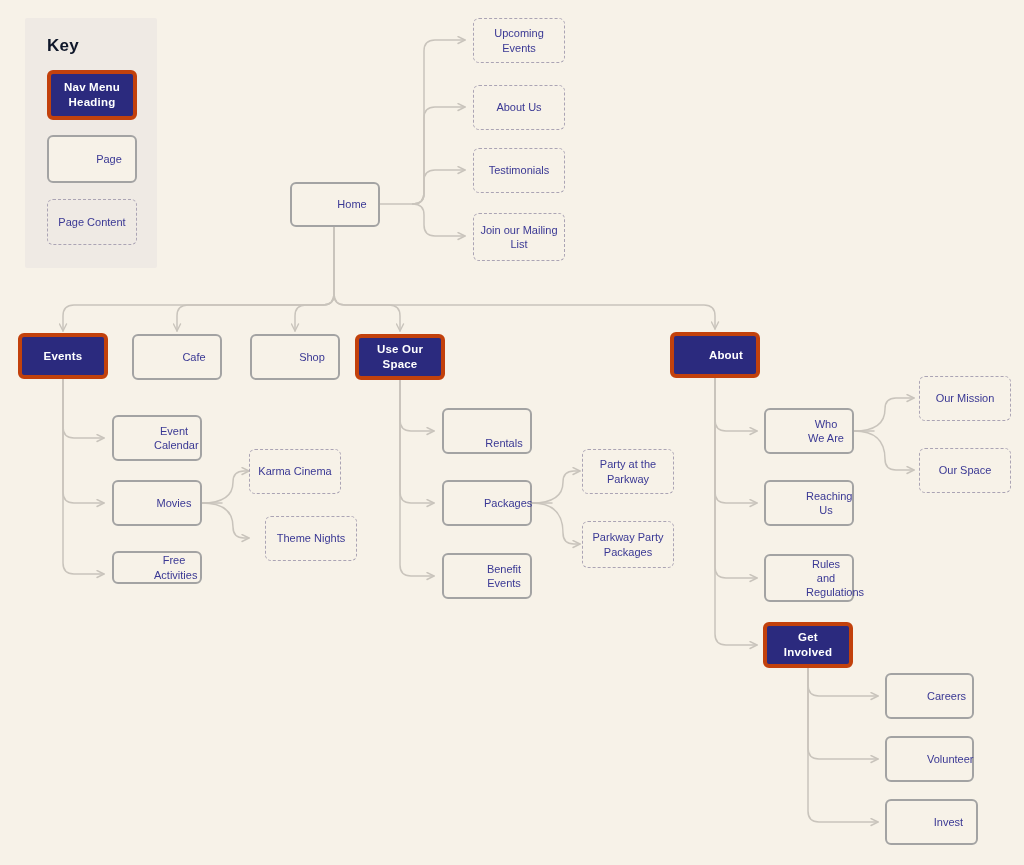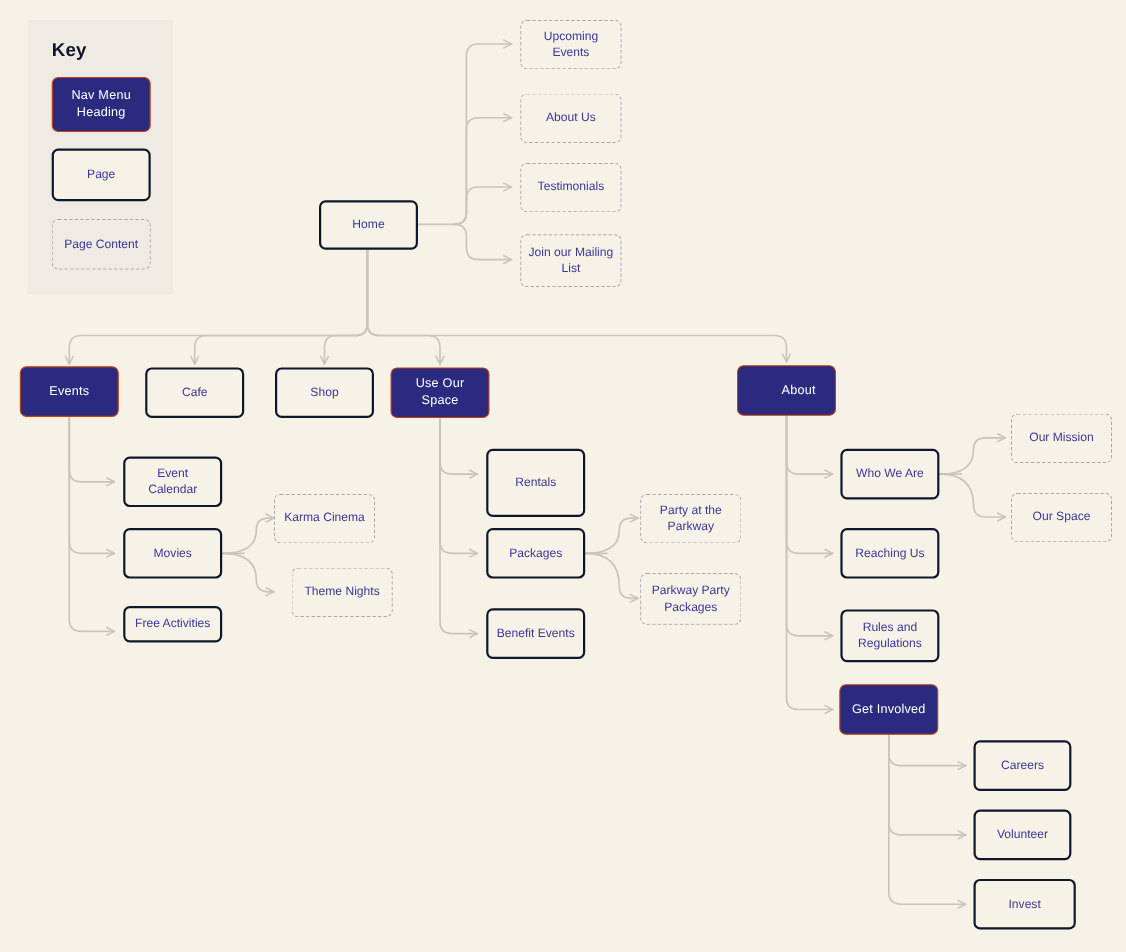--- a/index.html
+++ b/index.html
@@ -47,33 +47,34 @@
     align-items: center;
     justify-content: center;
     text-align: center;
     line-height: 1.28;
     padding: 2px 6px;
   }
   .node .lbl { display: block; width: 100%; }
   
   .n-nav {
     background: #2B2A7E;
-    border: 1px solid #c2410c;
+    border: 4px solid #c2410c;
     color: #FFFFFF;
     font-size: 11.5px;
-    font-weight: normal;
+    font-weight: bold;
     letter-spacing: .2px;
   }
   
   .n-page {
     background: #F7F2E8;
-    border: 2px solid #0f172a;
+    border: 2px solid #a3a3a3;
     color: #3A3894;
     font-size: 11px;
     font-weight: normal;
+    padding-left: 40px;
   }
   
   .n-content {
     background: transparent;
     border: 1.6px dashed #ABA4B4;
     color: #3A3894;
     font-size: 11px;
     font-weight: normal;
   }
   .key-panel-node.n-content { background: transparent; }
@@ -189,21 +190,21 @@
   <div class="node n-page" style="left:112px; top:551px; width:90px; height:33px;">
     <span class="lbl">Free Activities</span>
   </div>
   <div class="node n-content" style="left:249px; top:449px; width:92px; height:45px;">
     <span class="lbl">Karma Cinema</span>
   </div>
   <div class="node n-content" style="left:265px; top:516px; width:92px; height:45px;">
     <span class="lbl">Theme Nights</span>
   </div>
 
-  <div class="node n-page" style="left:442px; top:408px; width:90px; height:62px;">
+  <div class="node n-page" style="left:442px; top:408px; width:90px; height:46px;align-items:flex-end;">
     <span class="lbl">Rentals</span>
   </div>
   <div class="node n-page" style="left:442px; top:480px; width:90px; height:46px;">
     <span class="lbl">Packages</span>
   </div>
   <div class="node n-page" style="left:442px; top:553px; width:90px; height:46px;">
     <span class="lbl">Benefit Events</span>
   </div>
   <div class="node n-content" style="left:582px; top:449px; width:92px; height:45px;">
     <span class="lbl">Party at the Parkway</span>

